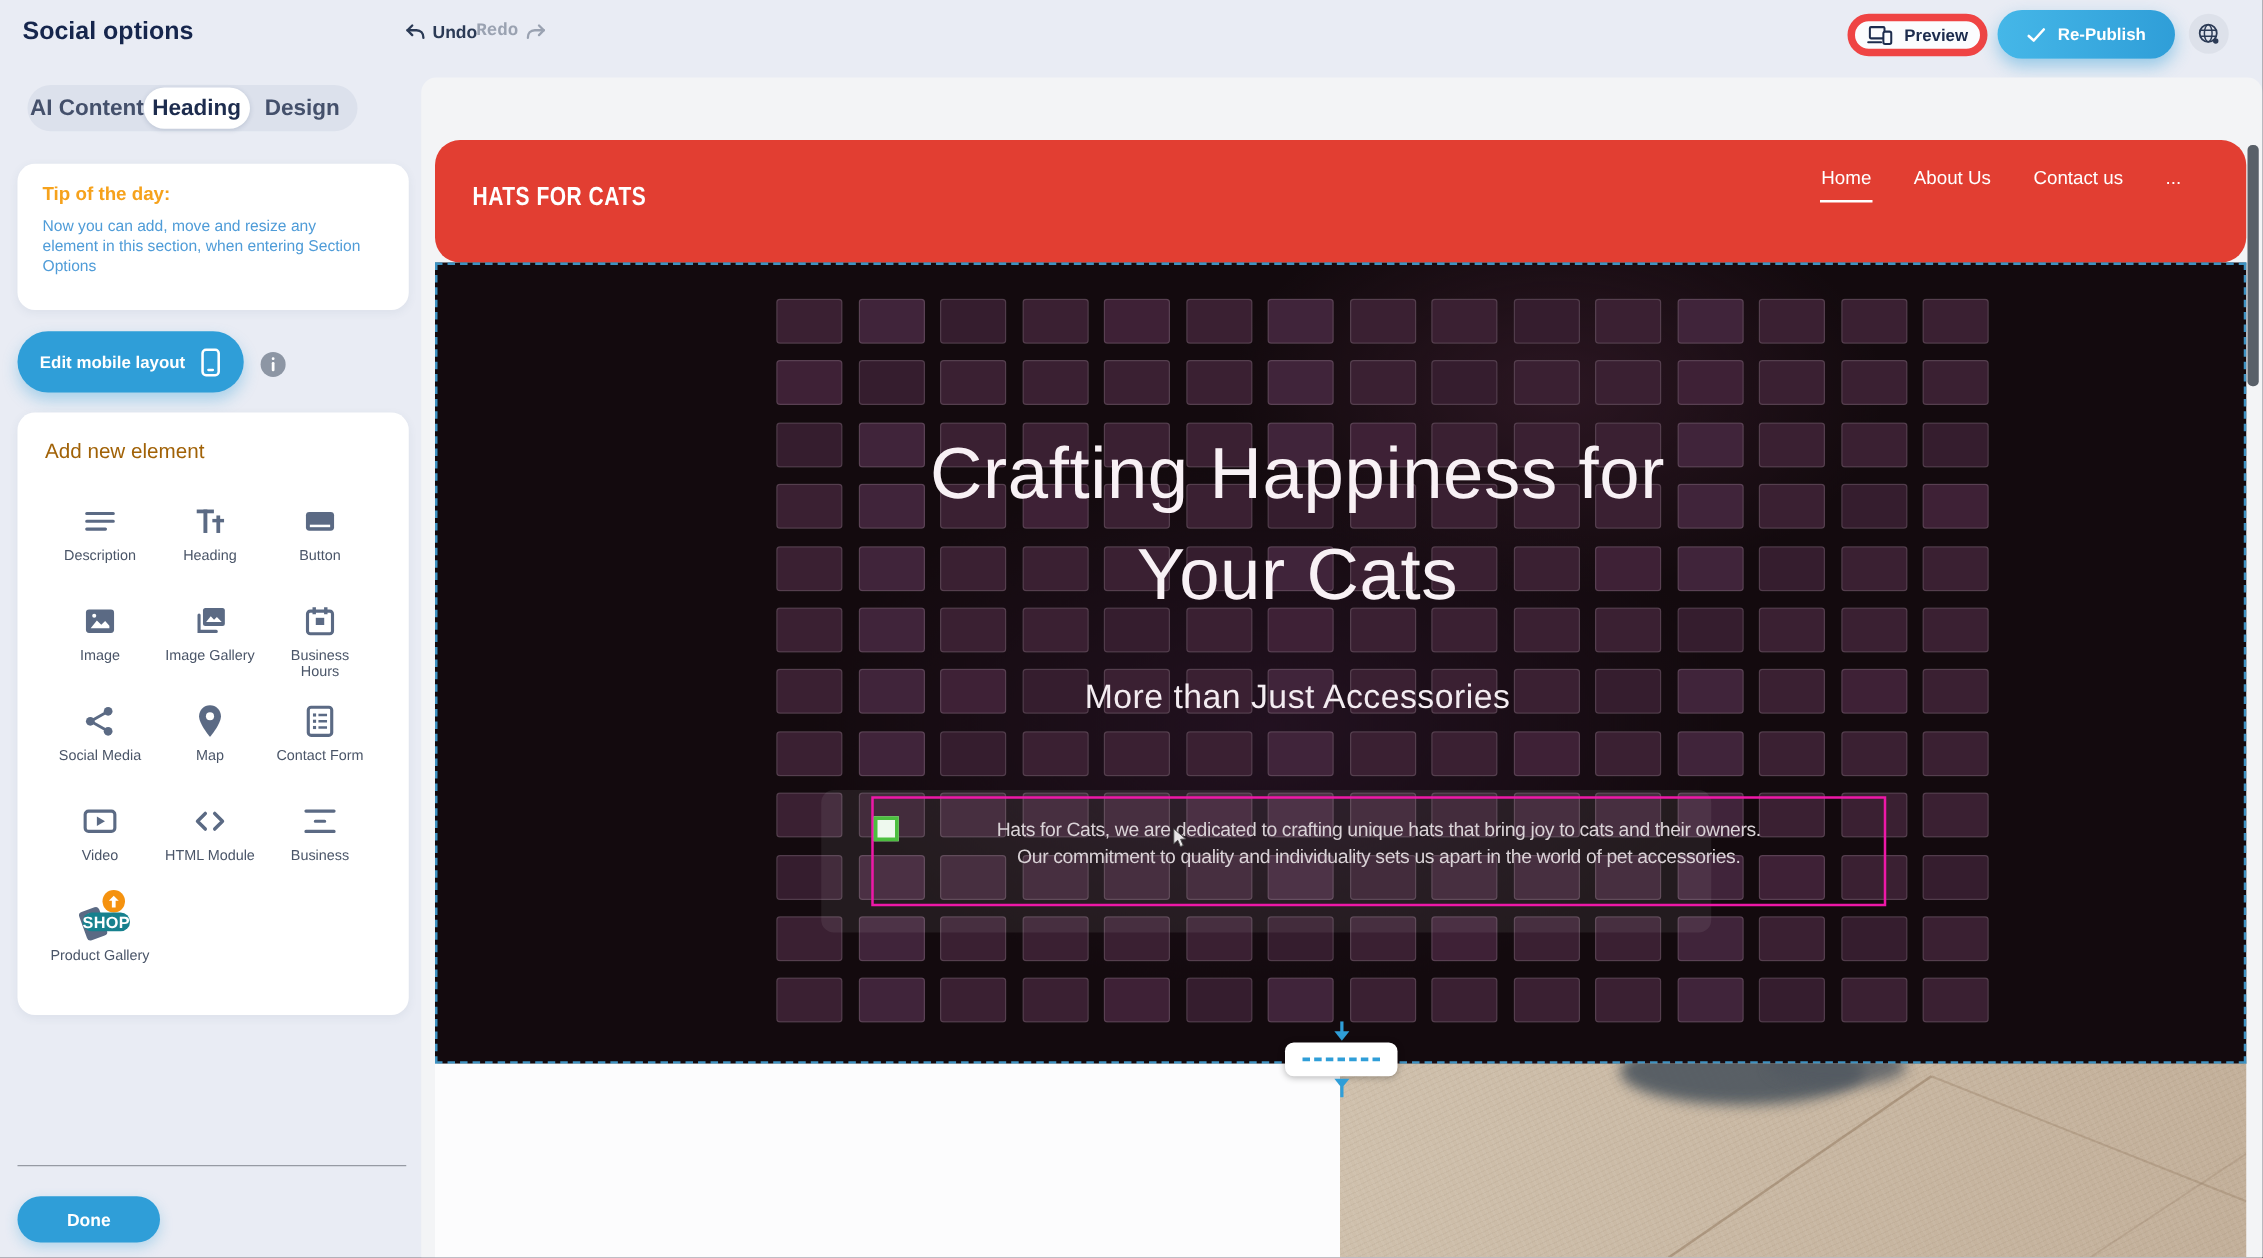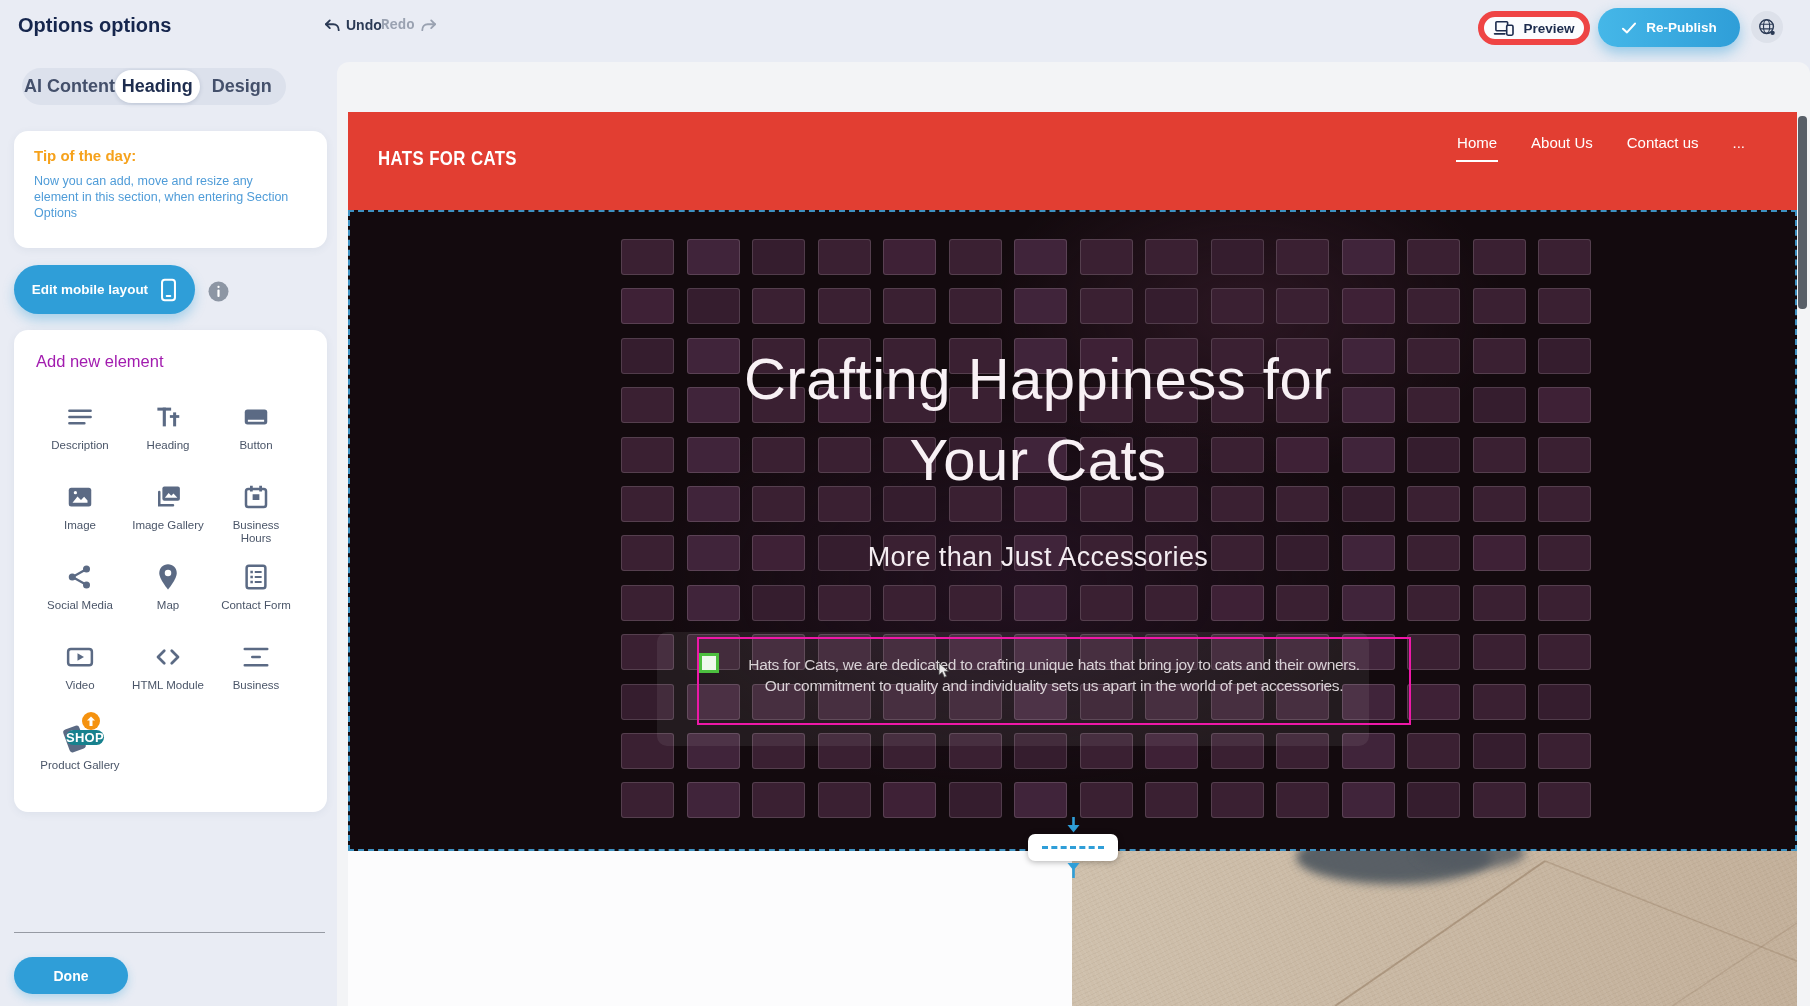--- a/index.html
+++ b/index.html
@@ -34,21 +34,21 @@
   .tip-card{left:14px;top:131px;width:313px;height:117px;padding:16px 20px;}
   .tip-title{font-size:15px;font-weight:700;color:var(--tip-orange,#f6a21c);}
   .tip-body{margin-top:9px;font-size:12.5px;line-height:16px;color:var(--tip-blue,#4f9cd8);width:258px;}
 
   .edit-mobile-btn{position:absolute;left:14px;top:265px;width:181px;height:49px;border-radius:25px;
           background:var(--accent-blue,#2f9ed8);box-shadow:0 6px 12px rgba(46,158,216,.35);display:flex;
           align-items:center;justify-content:center;gap:12px;color:#fff;font-size:13.5px;font-weight:700;cursor:pointer;}
   .info-btn{position:absolute;left:208px;top:281px;width:21px;height:21px;border-radius:50%;cursor:pointer;}
 
   .add-card{left:14px;top:330px;width:313px;height:482px;padding:22px 0 0 22px;}
-  .add-title{font-size:16.5px;color:#a21caf;}
+  .add-title{font-size:16.5px;color:#a16207;}
   .el-grid{margin-top:20px;display:grid;grid-template-columns:repeat(3,88px);}
   .el-cell{min-height:80px;display:flex;flex-direction:column;align-items:center;padding-top:10px;cursor:pointer;}
   .el-icon{width:32px;height:32px;display:flex;align-items:center;justify-content:center;color:var(--icon-slate,#5b6a84);}
   .el-label{margin-top:6px;font-size:11.5px;line-height:13px;color:#4a5568;text-align:center;width:80px;}
   
   .pg-icon{position:relative;}
   .pg-tag{position:absolute;left:2px;top:6px;width:17px;height:24px;border-radius:3px;background:var(--icon-slate,#5b6a84);
           transform:rotate(-20deg);}
   .pg-tag::after{content:'';position:absolute;left:6px;top:3px;width:4px;height:4px;border-radius:50%;background:#fff;}
   .pg-arrow{position:absolute;right:-4px;top:-9px;width:18px;height:18px;border-radius:50%;
@@ -66,21 +66,21 @@
           background:#f3f4f6;overflow:hidden;}
   .chrome{position:absolute;left:0;top:0;width:100%;height:50px;background:#fff;border-bottom:1px solid #e6e7ea;}
   .win-dots{position:absolute;left:9px;top:20px;display:flex;gap:6px;}
   .win-dot{width:10px;height:10px;border-radius:50%;background:#d4d7dd;}
   .url-pill{position:absolute;left:68px;top:8px;width:1385px;height:34px;border-radius:17px;background:#eef0f2;
           display:flex;align-items:center;padding-left:15px;gap:10px;}
   .url-text{font-size:13.5px;font-weight:700;color:var(--url-red,#a32d24);cursor:text;}
   .domain-cta{font-size:13.5px;font-weight:700;color:var(--domain-green,#28a834);margin-left:4px;cursor:pointer;letter-spacing:.2px;}
 
   
-  .site-header{position:absolute;left:11px;top:50px;width:1449px;height:98px;background:var(--brand-red,#e23e32);}
+  .site-header{position:absolute;left:11px;top:50px;width:1449px;height:98px;background:var(--brand-red,#e23e32);border-radius:20px;}
   .site-logo{position:absolute;left:30px;top:34px;color:#fff;font-size:21px;font-weight:700;letter-spacing:.5px;
           transform:scaleX(.8);transform-origin:left center;white-space:nowrap;}
   .site-nav{position:absolute;right:52px;top:22px;display:flex;gap:34px;align-items:center;}
   .nav-item{color:#fff;font-size:15px;cursor:pointer;position:relative;white-space:nowrap;}
   .nav-item.active::after{content:'';position:absolute;left:-1px;right:-1px;bottom:-11px;height:2.5px;background:#fff;}
 
   .hero{position:absolute;left:11px;top:148px;width:1449px;height:641px;
           background:radial-gradient(420px 260px at 62% 16%,#2b1622 0%,rgba(43,22,34,0) 62%),
                      radial-gradient(560px 320px at 46% 58%,#221120 0%,rgba(34,17,32,0) 66%),
                      #130a0e;
@@ -91,21 +91,21 @@
   .tile:nth-child(5n+2){background:#40243a;}
   .tile:nth-child(7n+3){background:#351d2e;}
   .tile:nth-child(11n+5){background:#3e2136;}
 
   .hero-heading{position:absolute;left:348px;top:126px;width:680px;text-align:center;color:#f8f1f5;
           font-size:58px;line-height:81px;font-weight:400;letter-spacing:.5px;}
   .hero-sub{position:absolute;left:348px;top:330px;width:680px;text-align:center;color:#f3ecf1;
           font-size:27px;font-weight:400;letter-spacing:.4px;}
   .hero-highlight{position:absolute;left:307px;top:420px;width:712px;height:114px;background:rgba(255,255,255,.07);
           border-radius:10px;}
-  .hero-textbox{position:absolute;left:347px;top:425px;width:714px;height:88px;border:2px solid var(--selection-pink,#ee18a8);
+  .hero-textbox{position:absolute;left:347px;top:425px;width:812px;height:88px;border:2px solid var(--selection-pink,#ee18a8);
           display:flex;flex-direction:column;align-items:center;padding-top:15px;cursor:text;}
   .hero-line{white-space:nowrap;color:#d9d2d6;font-size:15.5px;line-height:21px;letter-spacing:-.3px;}
   .drag-handle{position:absolute;left:349px;top:441px;width:20px;height:20px;background:#eef9ee;
           border:3px solid var(--handle-green,#4cbf3f);cursor:grab;}
   .mouse-cursor{position:absolute;left:588px;top:450px;}
 
   .below-left{position:absolute;left:11px;top:789px;width:724px;height:155px;background:#fcfcfd;}
   .floor{position:absolute;left:735px;top:789px;width:725px;height:155px;
           background:linear-gradient(100deg,#cfc0ac 0%,#c9b8a3 45%,#c2af99 100%);}
   .floor::before{content:'';position:absolute;inset:0;
@@ -121,21 +121,21 @@
 
   .scroll-thumb{position:absolute;left:1798px;top:116px;width:9px;height:193px;border-radius:4px;background:#585f68;cursor:grab;}
 
   svg{display:block;}
 </style>
 </head>
 <body>
 
 <div class="canvas">
 
-  <div class="page-title">Options options</div>
+  <div class="page-title">Social options</div>
 
   <div class="undo-btn">
     <span>
       <svg width="17" height="15" viewBox="0 0 20 16">
           <path d="M8 2 L3.5 6.5 L8 11" fill="none" stroke="#2b3a55" stroke-width="2.2" stroke-linecap="round" stroke-linejoin="round"></path>
           <path d="M3.5 6.5 H12 C16 6.5 18.5 9.5 18.5 13.5" fill="none" stroke="#2b3a55" stroke-width="2.2" stroke-linecap="round"></path>
         </svg>
     </span>
     <span>Undo</span>
   </div>

